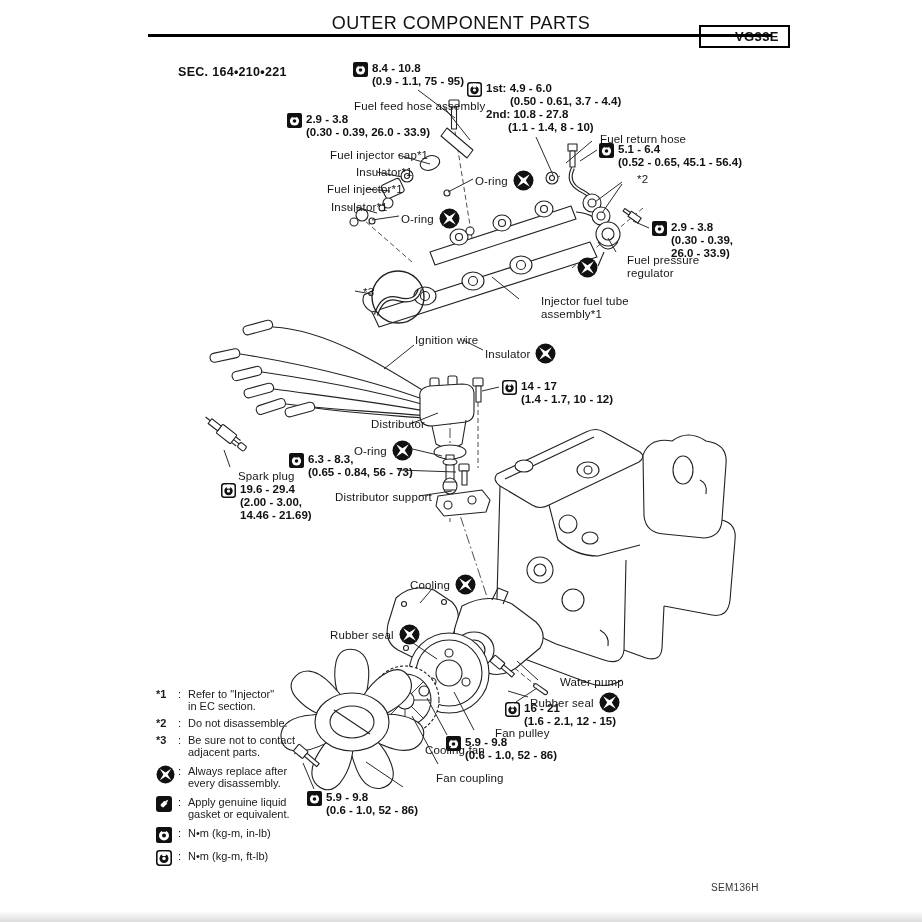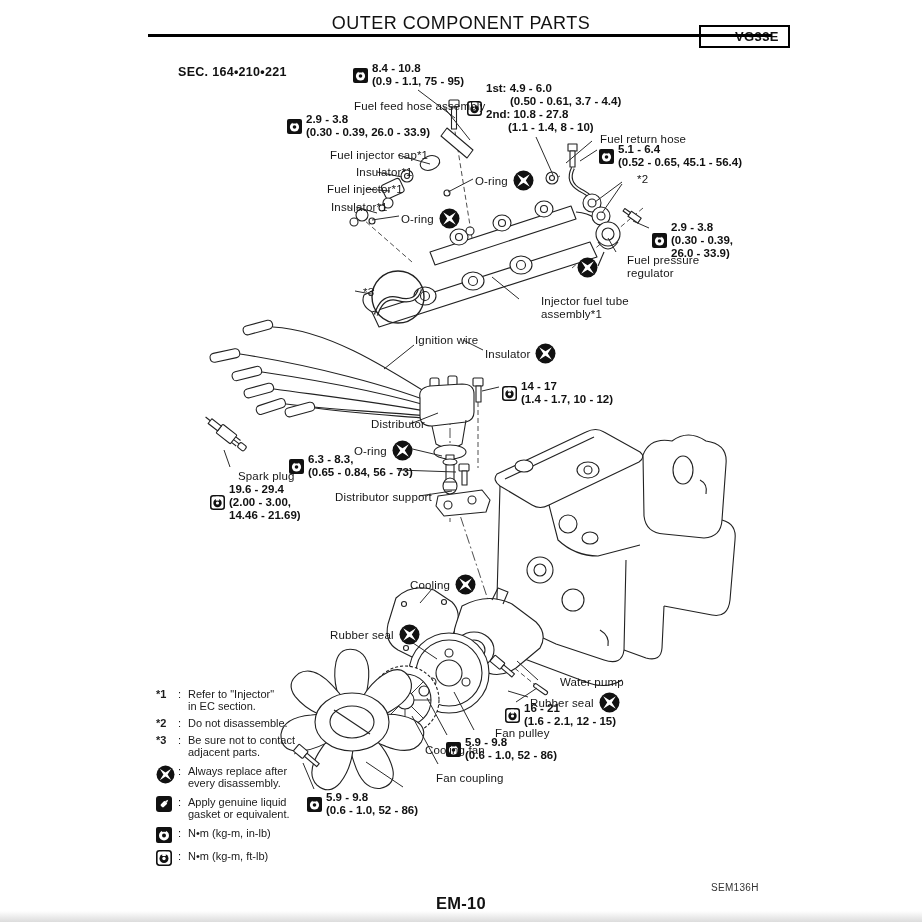--- a/index.html
+++ b/index.html
@@ -7,21 +7,21 @@
         font-family:"Liberation Sans",sans-serif;color:#111;}
   .abs{position:absolute;}
   .title{left:0;right:0;top:13px;text-align:center;font-weight:normal;font-size:18px;letter-spacing:.5px;}
   .badge{left:699px;top:25px;width:62px;height:19px;border:2.5px solid #000;font-weight:bold;
          font-size:13px;display:flex;align-items:center;justify-content:center;letter-spacing:.4px;padding-left:25px;}
   .hrule{left:148px;top:34px;width:624px;height:3px;background:#000;}
   .sec{left:158px;top:65px;font-weight:bold;font-size:12.5px;letter-spacing:.3px;margin-left:20px;}
   .lbl{position:absolute;font-size:11.5px;line-height:13px;color:#161616;white-space:nowrap;letter-spacing:.15px;}
   .lbl .ln{display:block;padding-left:20px;}
   .lbl .xic{display:inline-block;vertical-align:-6px;margin-left:5px;}
-  .tq{position:absolute;display:flex;gap:4px;font-weight:bold;font-size:11.5px;line-height:13px;white-space:nowrap;align-items:center;}
+  .tq{position:absolute;display:flex;gap:4px;font-weight:bold;font-size:11.5px;line-height:13px;white-space:nowrap;align-items:flex-start;}
   .tq .lines span{display:block;}
   .tq .i24{padding-left:24px;} .tq .i22{padding-left:22px;}
   .tqi{flex:0 0 auto;margin-top:0;}
   .notes{left:156px;top:688px;width:200px;font-size:11px;line-height:12px;color:#1b1b1b;}
   .note{display:flex;margin-bottom:5px;}
   .note .np{flex:0 0 22px;display:flex;align-items:flex-start;font-weight:bold;}
   .note .nc{flex:0 0 10px;}
   .note .nt span{display:block;}
   .note.gap{margin-bottom:7px;}
   .figcode{left:711px;top:882px;font-size:10px;color:#333;letter-spacing:.3px;}
@@ -353,21 +353,21 @@
         <rect width="15" height="15" rx="2" fill="#111"></rect>
         <circle cx="7.5" cy="8" r="4.6" fill="#fff"></circle>
         <circle cx="7.5" cy="8" r="1.8" fill="#111"></circle>
         <rect x="5.6" y="0" width="3.8" height="4.5" fill="#111"></rect>
       </svg>
     <div class="lines">
         <span>6.3 - 8.3,</span>
         <span>(0.65 - 0.84, 56 - 73)</span>
       </div>
   </div>
-  <div class="tq" style="left:210px;top:483px">
+  <div class="tq" style="left:221px;top:483px">
     <svg class="tqi" width="15" height="15">
         <rect x="0.75" y="0.75" width="13.5" height="13.5" rx="2.5" fill="#fff" stroke="#111" stroke-width="1.5"></rect>
         <circle cx="7.5" cy="8" r="4.2" fill="#111"></circle>
         <circle cx="7.5" cy="8" r="1.6" fill="#fff"></circle>
         <rect x="5.8" y="1.6" width="3.4" height="4" fill="#fff"></rect>
       </svg>
     <div class="lines">
         <span>19.6 - 29.4</span>
         <span>(2.00 - 3.00,</span>
         <span>14.46 - 21.69)</span>
@@ -576,15 +576,14 @@
           </svg>
         </span>
         <span class="nc">:</span>
       <div class="nt">
           <span>N•m (kg-m, ft-lb)</span>
         </div>
     </div>
   </div>
 
   <div class="abs figcode">SEM136H</div>
-  <div class="abs pagenum">EM-10</div>
   <div class="abs shade"></div>
 </div>
 
 </body></html>

